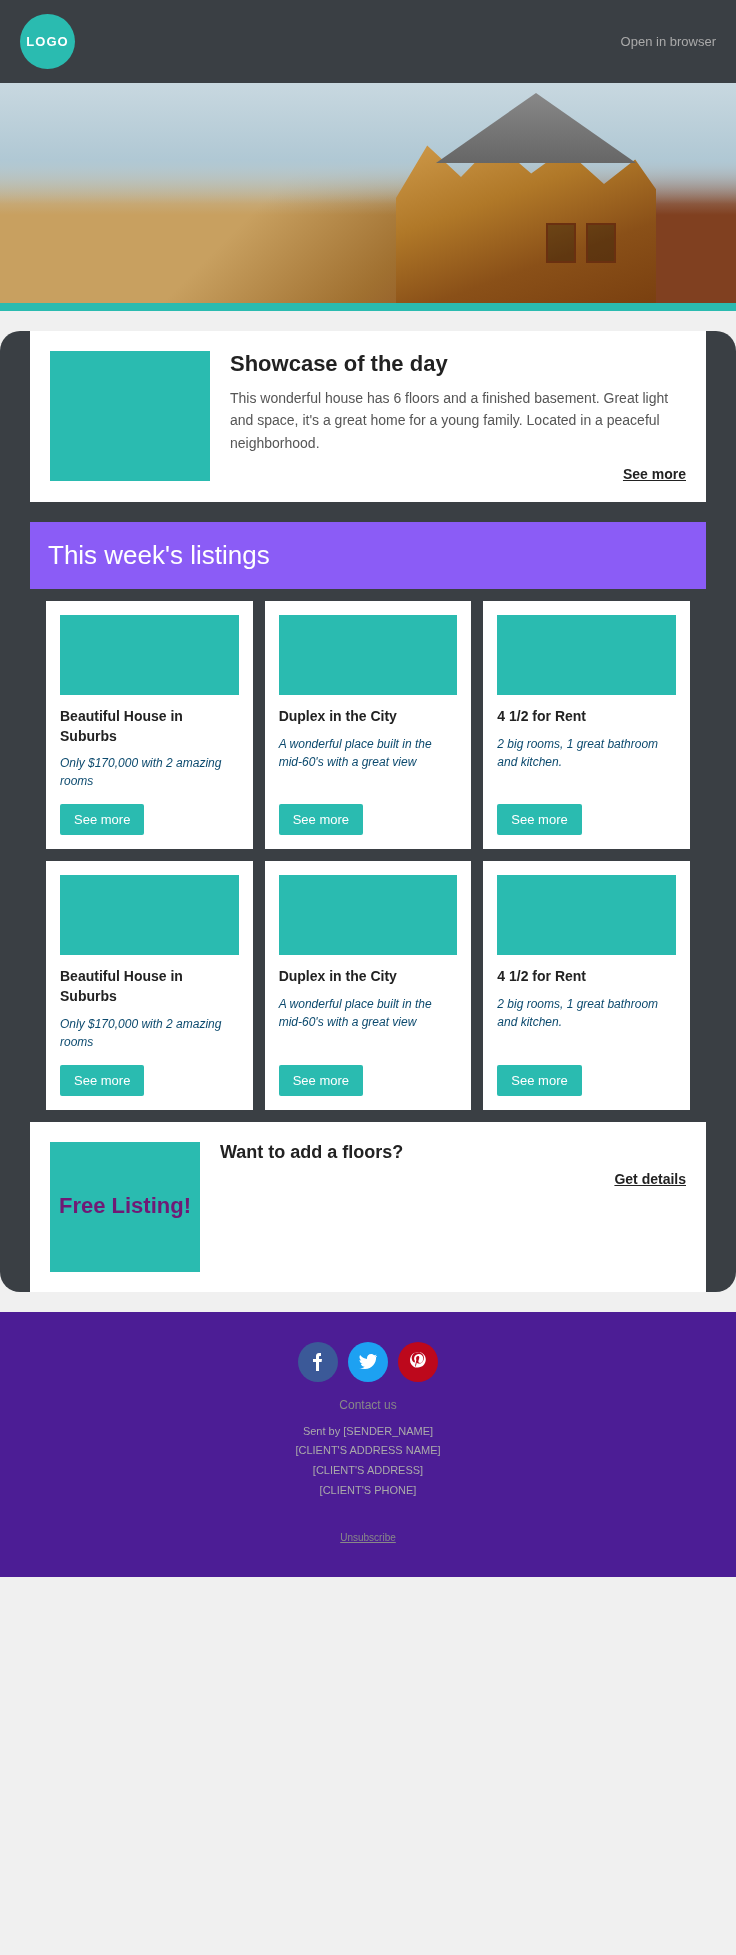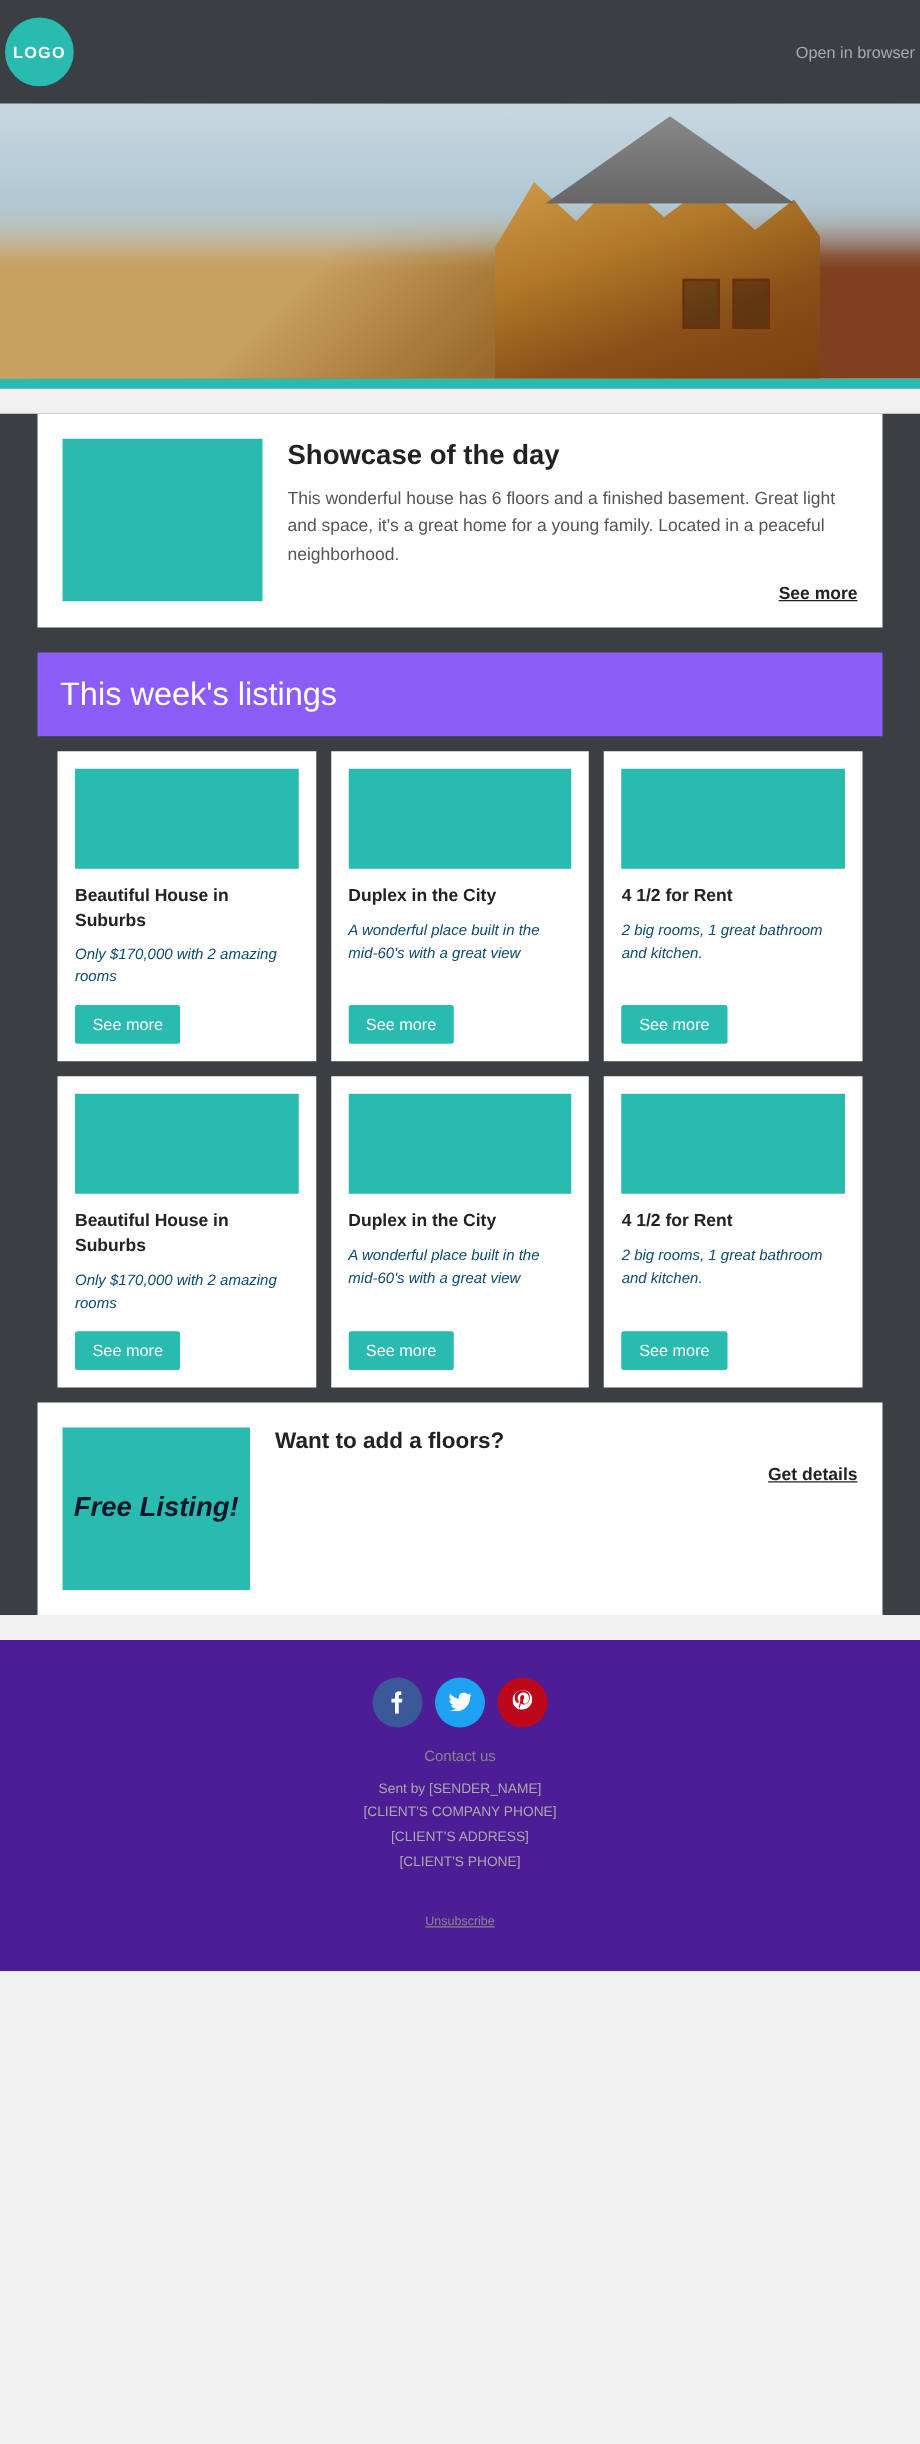--- a/index.html
+++ b/index.html
@@ -10,21 +10,21 @@
       justify-content: center;
       padding: 0;
     }
     .email-wrapper {
       width: 736px;
       background: #f0f0f0;
     }
     
     .header {
       background: #3a3f44;
-      padding: 14px 4px;
+      padding: 14px 20px;
       display: flex;
       align-items: center;
       justify-content: space-between;
     }
     .logo-circle {
       width: 55px;
       height: 55px;
       border-radius: 50%;
       background: #2abbb0;
       display: flex;
@@ -57,20 +57,21 @@
     }
     .teal-bar {
       height: 8px;
       background: #2abbb0;
       width: 100%;
     }
     
     .content-area {
       background: #3a3f44;
       padding: 0 30px 0 30px;
+      border-radius: 20px;
     }
     
     .showcase-card {
       background: white;
       margin: 20px 0;
       padding: 20px;
       display: flex;
       gap: 20px;
       align-items: flex-start;
     }
@@ -175,22 +176,21 @@
       min-width: 150px;
       height: 130px;
       background: #2abbb0;
       display: flex;
       align-items: center;
       justify-content: center;
       flex-shrink: 0;
     }
     .free-listing-text-box {
       text-align: center;
-      color: #0f172a;
-      font-style: italic;
+      color: #701a75;
       font-size: 22px;
       line-height: 1.3;
       font-weight: bold;
     }
     .free-listing-content {
       flex: 1;
     }
     .free-listing-title {
       font-size: 18px;
       font-weight: bold;
@@ -364,20 +364,20 @@
       </div>
       <div class="social-icon social-pinterest">
         <svg width="16" height="20" viewBox="0 0 16 20" fill="white">
             <path d="M8 0C3.6 0 0 3.6 0 8c0 3.4 2.1 6.3 5.1 7.5-.1-.6-.1-1.6.1-2.3.2-.6 1.2-5.2 1.2-5.2s-.3-.6-.3-1.5c0-1.4.8-2.5 1.9-2.5.9 0 1.3.7 1.3 1.5 0 .9-.6 2.3-.9 3.5-.3 1.1.5 2 1.6 2 1.9 0 3.2-2 3.2-4.8 0-2.5-1.8-4.3-4.4-4.3-3 0-4.7 2.2-4.7 4.5 0 .9.3 1.9.8 2.4.1.1.1.2.1.3-.1.3-.3 1.1-.3 1.2-.1.2-.2.2-.4.1C2.6 9.9 1.7 7.7 1.7 6c0-3 2.2-5.8 6.3-5.8 3.3 0 5.9 2.4 5.9 5.5 0 3.3-2.1 5.9-4.9 5.9-1 0-1.9-.5-2.2-1.1l-.6 2.2c-.2.8-.8 1.9-1.2 2.5.9.3 1.8.4 2.8.4 4.4 0 8-3.6 8-8S12.4 0 8 0z"></path>
           </svg>
       </div>
     </div>
     <div class="footer-contact">Contact us</div>
     <div class="footer-info">
       <div>Sent by [SENDER_NAME]</div>
-      <div>[CLIENT'S COMPANY PHONE]</div>
+      <div>[CLIENT'S ADDRESS NAME]</div>
       <div>[CLIENT'S ADDRESS]</div>
       <div>[CLIENT'S PHONE]</div>
       <div class="footer-unsub">Unsubscribe</div>
     </div>
   </div>
 
 </div>
 
 </body></html>

